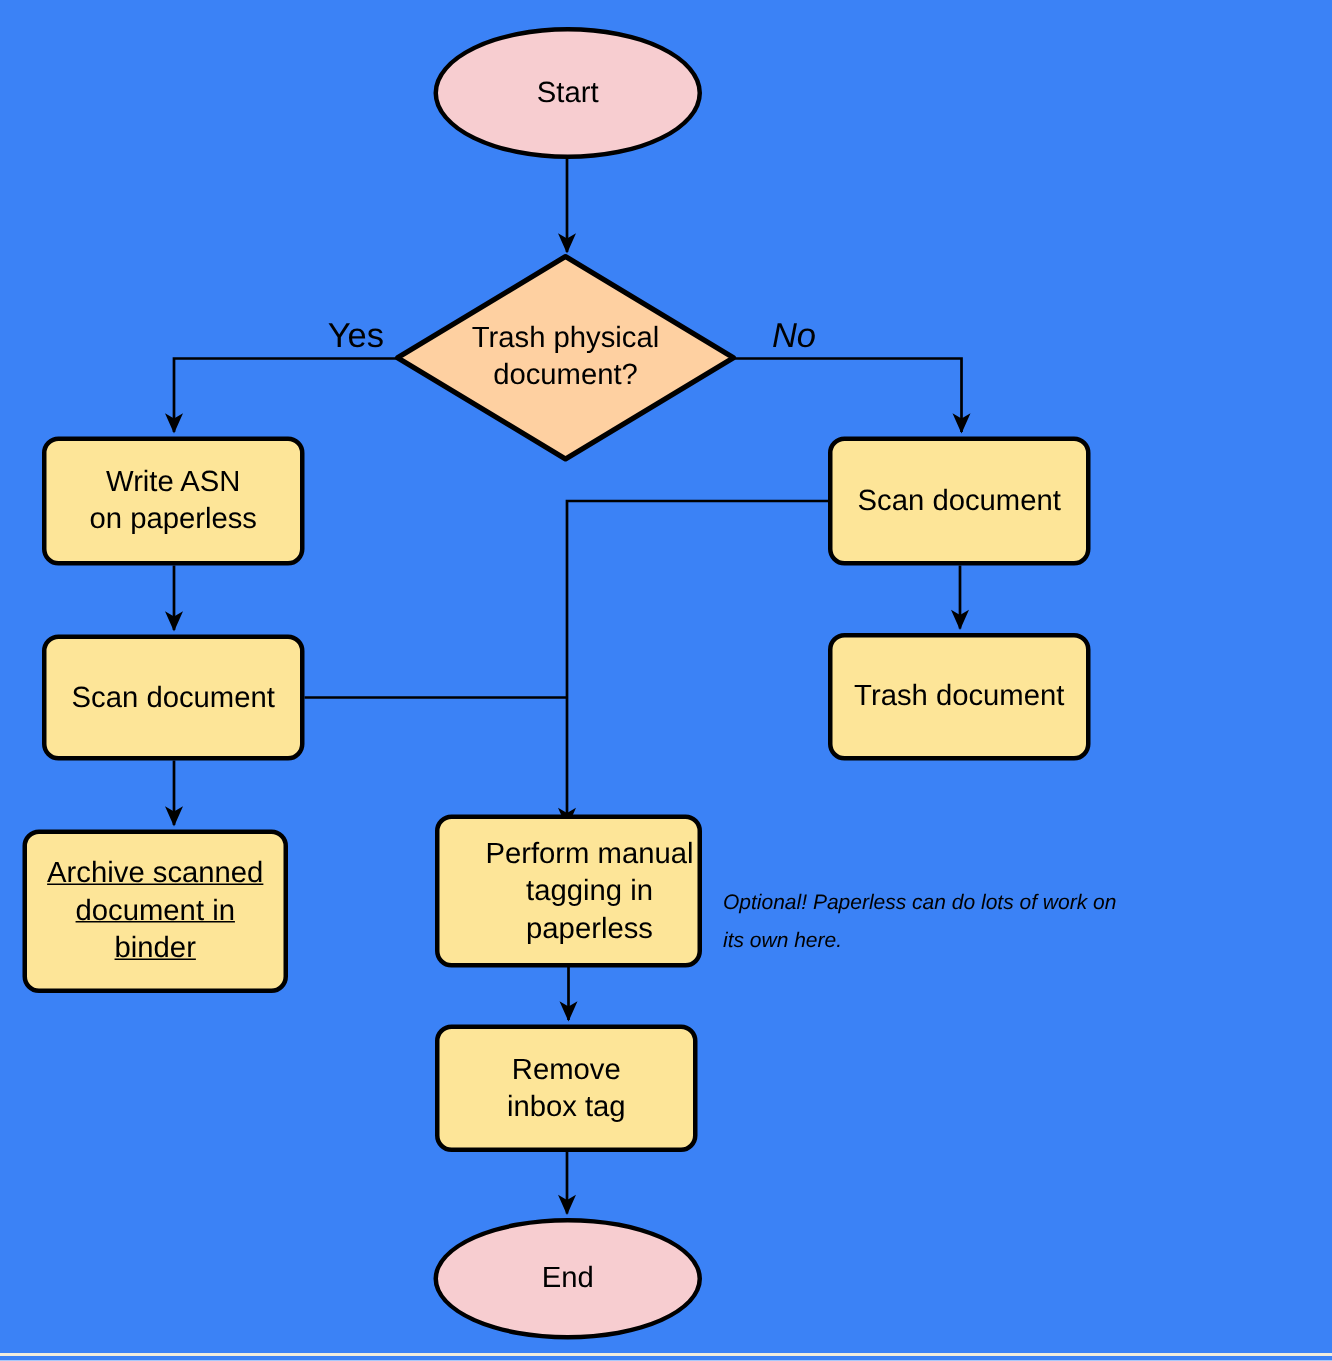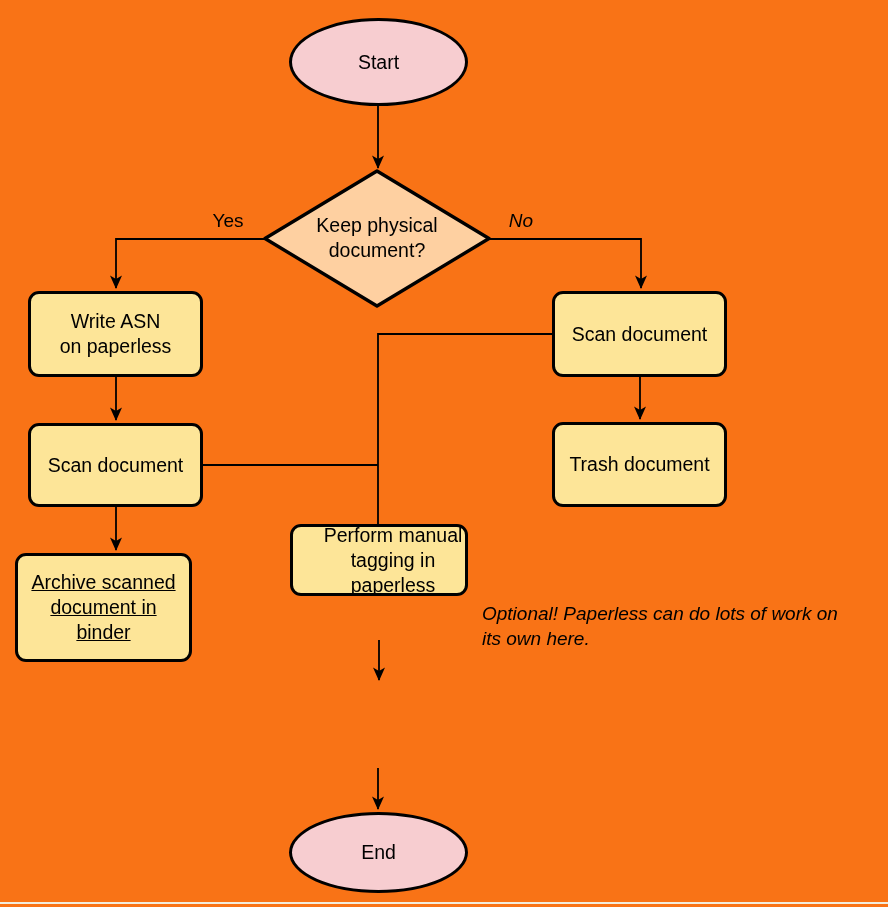--- a/index.html
+++ b/index.html
@@ -4,21 +4,21 @@
 <style>
   html, body {
     margin: 0;
     padding: 0;
     background: #ffffff;
   }
   #canvas {
     position: relative;
     width: 888px;
     height: 907px;
-    background: #f97316;
+    background: #3b82f6;
     overflow: hidden;
     font-family: "Liberation Sans", "DejaVu Sans", sans-serif;
     color: var(--text, #000000);
   }
   #edges-layer {
     position: absolute;
     left: 0;
     top: 0;
     width: 888px;
     height: 907px;
@@ -67,42 +67,41 @@
     position: absolute;
     display: flex;
     align-items: center;
     justify-content: center;
     text-align: center;
     font-size: 19.5px;
     line-height: 25px;
   }
   .edge-label {
     position: absolute;
-    font-size: 19px;
-    text-align: center;
+    font-size: 23px;
+    text-align: right;
   }
   #note {
     position: absolute;
     left: 482px;
     top: 589px;
     width: 402px;
-    font-size: 19px;
+    font-size: 14px;
     font-style: italic;
     line-height: 25px;
     white-space: pre-line;
-    margin-top: 12px;
   }
   
   #node-start      { left: 289px; top: 18px;  width: 179px; height: 88px; }
   #node-write-asn  { left: 28px;  top: 291px; width: 175px; height: 86px; }
   #node-scan-left  { left: 28px;  top: 423px; width: 175px; height: 84px; }
   #node-archive    { left: 15px;  top: 553px; width: 177px; height: 109px; text-decoration: underline; }
   #node-scan-right { left: 552px; top: 291px; width: 175px; height: 86px; }
   #node-trash      { left: 552px; top: 422px; width: 175px; height: 85px; }
-  #node-tagging    { left: 290px; top: 524px; width: 178px; height: 72px; padding-left: 28px; }
+  #node-tagging    { left: 290px; top: 543px; width: 178px; height: 102px; padding-left: 28px; }
   #node-remove     { left: 290px; top: 683px; width: 175px; height: 85px; }
   #node-end        { left: 289px; top: 812px; width: 179px; height: 81px; align-items: center; }
   #decision-text   { left: 277px; top: 196px; width: 200px; height: 84px; }
   #label-yes       { left: 200px; top: 210px; width: 56px; }
   #label-no        { left: 498px; top: 210px; width: 46px; font-style: italic; }
   #page-bottom-border {
     position: absolute;
     left: 0;
     top: 902px;
     width: 888px;
@@ -134,21 +133,21 @@
     <polyline class="edge" points="378,768 378,809"></polyline>
 
     <polygon id="decision-shape" points="377,171 489,238.5 377,306 265,238.5"></polygon>
   </svg>
 
   <div class="node terminal" id="node-start">
     <span class="node-label">Start</span>
   </div>
 
   <div class="decision-label" id="decision-text">
-    <span class="node-label">Keep physical
+    <span class="node-label">Trash physical
 document?</span>
   </div>
 
   <div class="edge-label" id="label-yes">Yes</div>
   <div class="edge-label" id="label-no">No</div>
 
   <div class="node process" id="node-write-asn">
     <span class="node-label">Write ASN
 on paperless</span>
   </div>
@@ -173,20 +172,24 @@
 
   <div class="node process" id="node-tagging">
     <span class="node-label">Perform manual
 tagging in
 paperless</span>
   </div>
 
   <div id="note">Optional! Paperless can do lots of work on
 its own here.</div>
 
+  <div class="node process" id="node-remove">
+    <span class="node-label">Remove
+inbox tag</span>
+  </div>
 
   <div class="node terminal" id="node-end">
     <span class="node-label">End</span>
   </div>
 
   <div id="page-bottom-border"></div>
 
 </div>
 
 </body></html>

